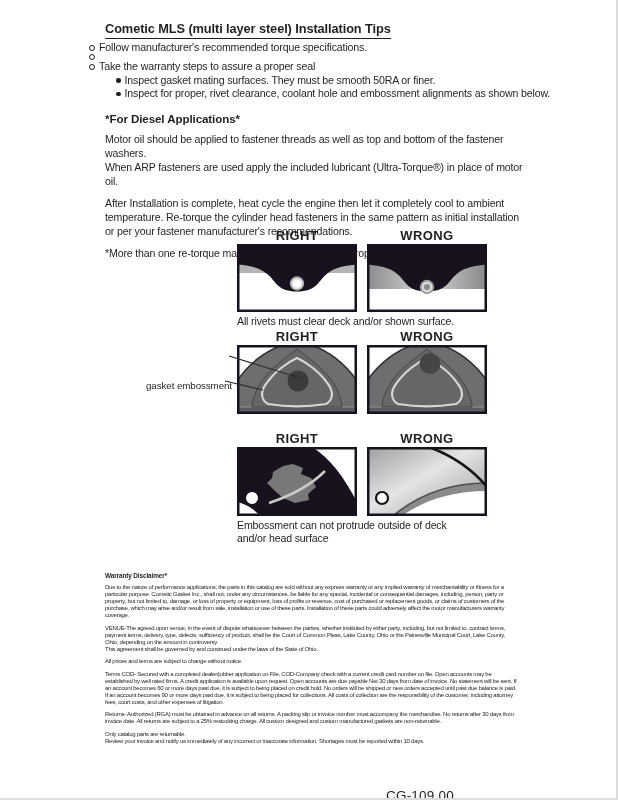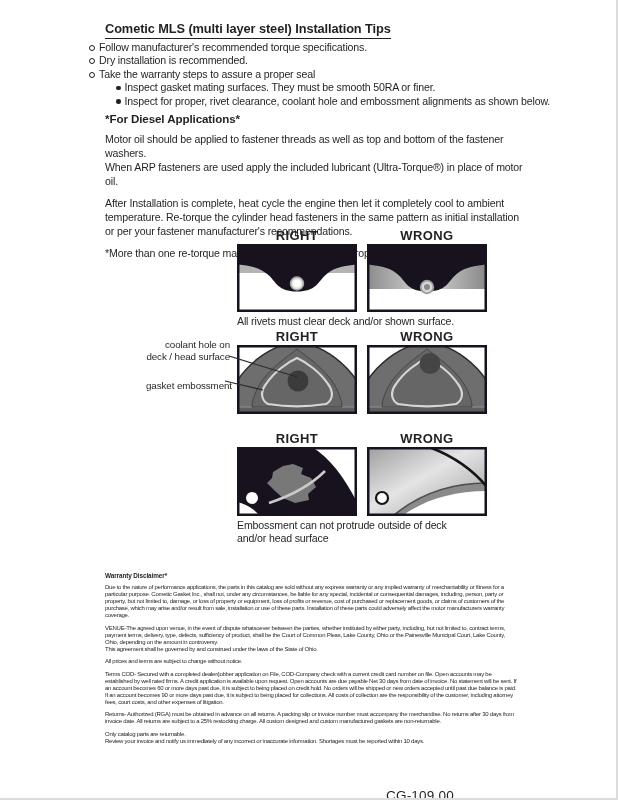--- a/index.html
+++ b/index.html
@@ -44,21 +44,20 @@
 
   <h1 class="title">Cometic MLS (multi layer steel) Installation Tips</h1>
 
   <div class="tips">
     <div class="tip-row">
       <span class="marker-o"></span>
       <span>Follow manufacturer's recommended torque specifications.</span>
     </div>
     <div class="tip-row">
       <span class="marker-o"></span>
-      <span>Dry installation is recommended.</span>
     </div>
     <div class="tip-row">
       <span class="marker-o"></span>
       <span>Take the warranty steps to assure a proper seal</span>
     </div>
     <div class="tip-row sub">
       <span class="marker-dot"></span>
       <span>Inspect gasket mating surfaces.  They must be smooth 50RA or finer.</span>
     </div>
     <div class="tip-row sub">
@@ -144,22 +143,20 @@
         <path d="M46,0 C30,5 12,18 0,36" fill="none" stroke="#2b2b2b" stroke-width="1.4"></path>
         <path d="M74,0 C90,5 108,18 120,36" fill="none" stroke="#2b2b2b" stroke-width="1.4"></path>
         <path d="M60,4 C50,12 32,24 23,39 C17,49 15,57 15,62 H105 C105,57 103,49 97,39 C88,24 70,12 60,4 Z" fill="#666666" stroke="#454545" stroke-width="1"></path>
         <path d="M31,59 C24,55 23,47 29,39 C37,27 51,17 60,13 C69,17 83,27 91,39 C97,47 96,55 89,59 C70,62 50,62 31,59 Z" fill="none" stroke="#d6d6d6" stroke-width="2.2"></path>
         <circle cx="63" cy="18.5" r="10.5" fill="#454545"></circle>
         <rect x="1.25" y="1.25" width="117.5" height="66.5" fill="none" stroke="#18111e" stroke-width="2.5"></rect>
       </svg>
     </div>
   </div>
 
-  <div class="ann" id="ann-coolant">coolant hole on
-deck / head surface</div>
   <div class="ann" id="ann-emboss">gasket embossment</div>
   <svg id="leader-overlay" width="80" height="50">
     <line x1="5" y1="12" x2="73" y2="33" stroke="#2a2a2a" stroke-width="1.1"></line>
     <line x1="1" y1="37" x2="39" y2="46" stroke="#2a2a2a" stroke-width="1.1"></line>
   </svg>
 
   <div class="diag-row" id="row3">
     <div class="labels">
       <span>RIGHT</span>
       <span>WRONG</span>

